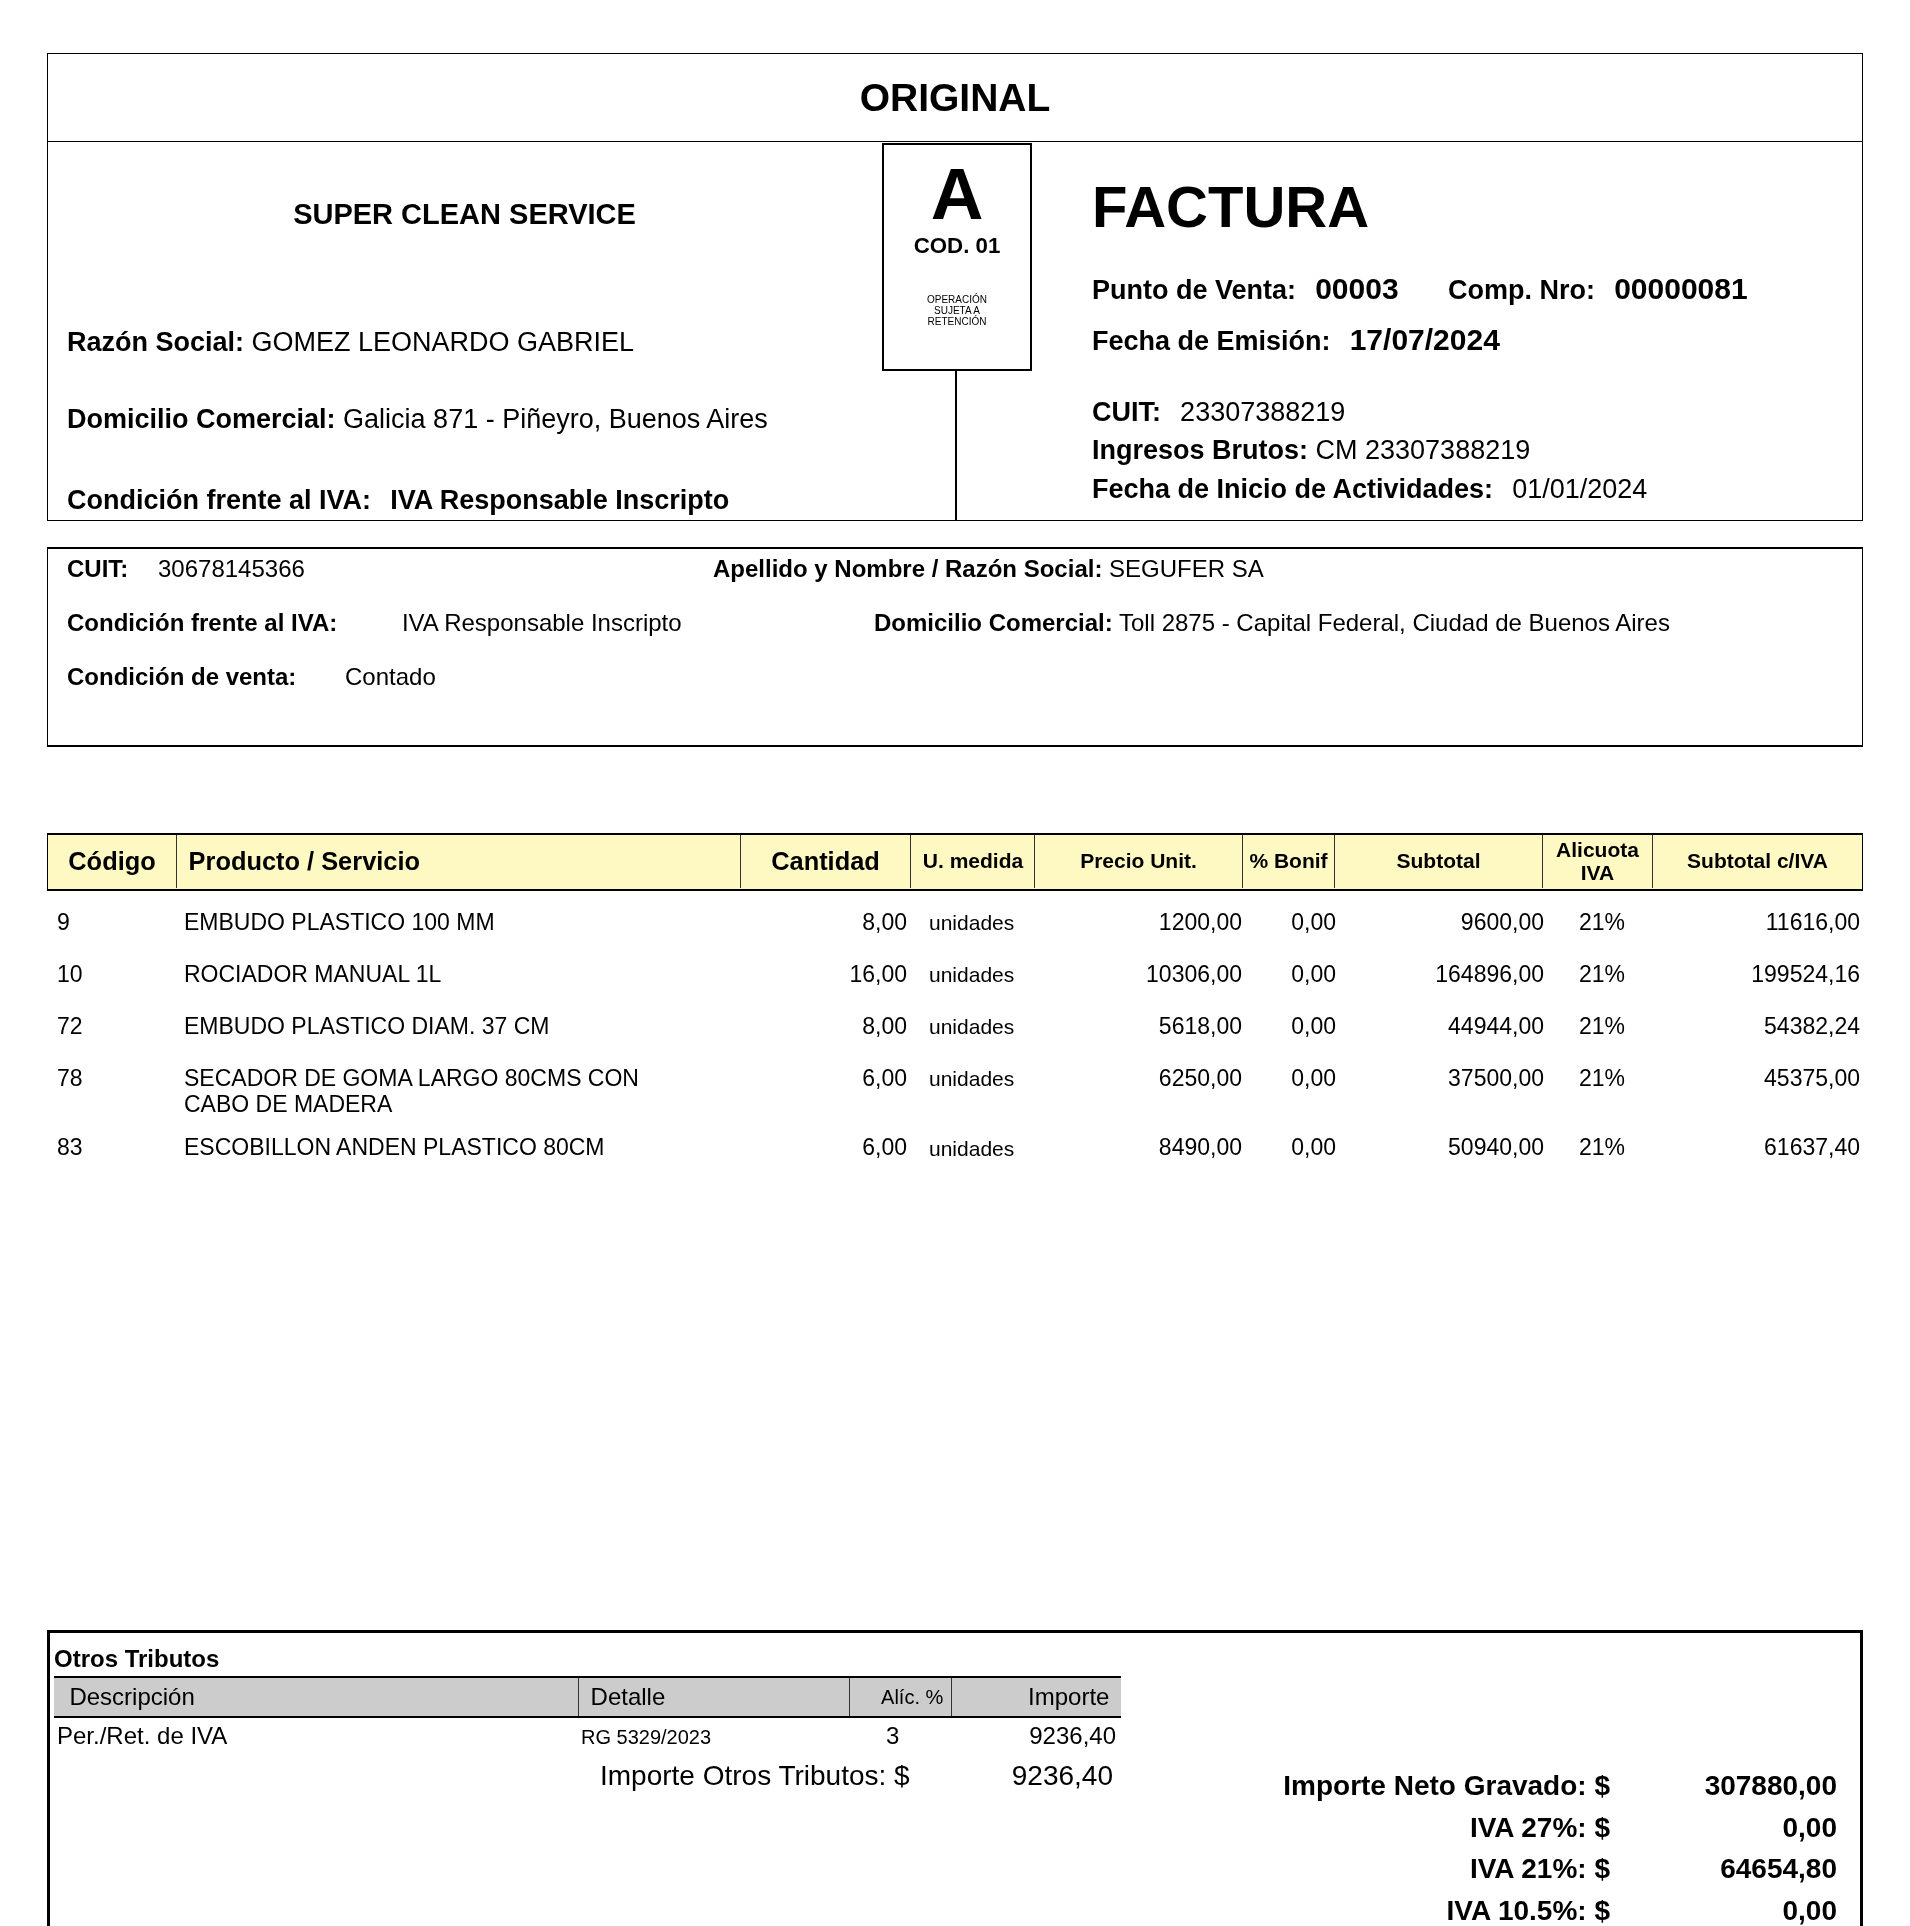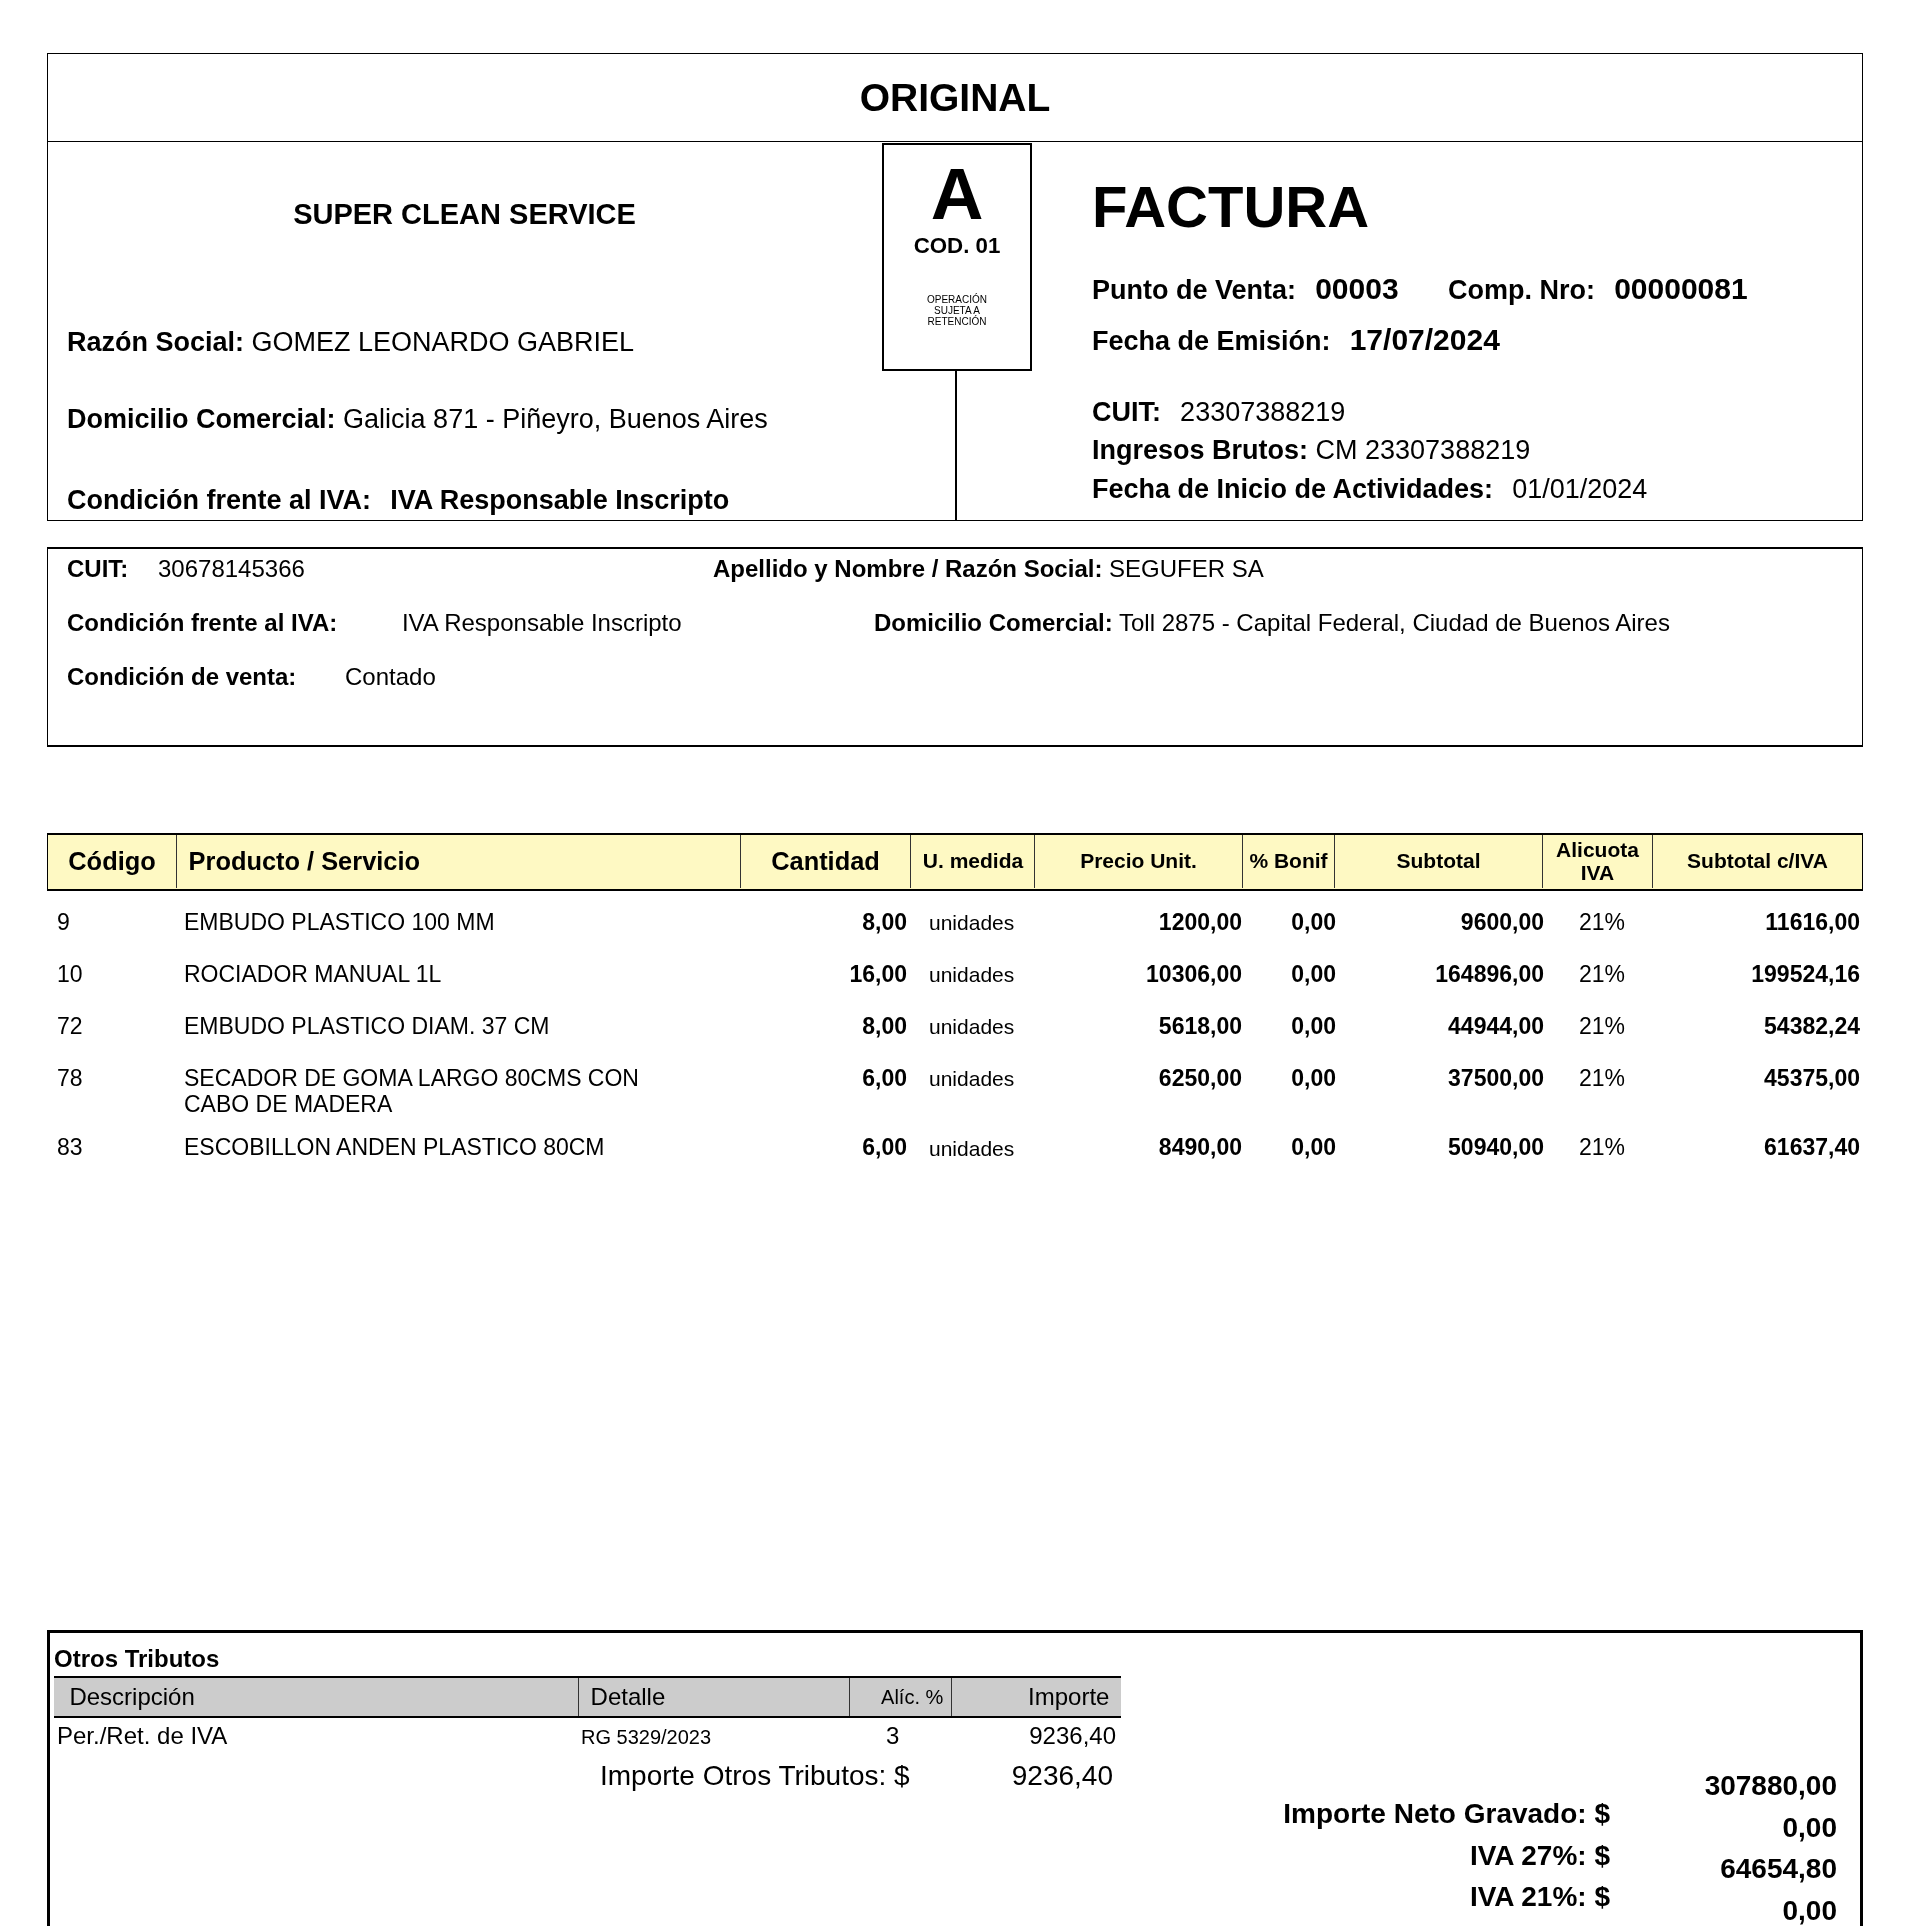--- a/index.html
+++ b/index.html
@@ -33,30 +33,30 @@
 
   
   #client { left: 47px; top: 547px; width: 1816px; height: 200px; border-top: 2.3px solid #000; border-bottom: 2.3px solid #000; border-left: 1.5px solid #000; border-right: 1.5px solid #000; }
   .cl { font-size: 24px; position:absolute; }
 
   
   #items-head { left: 47px; top: 833px; width: 1816px; height: 58px; background: #fef9c3; border-top: 2.3px solid #000; border-bottom: 2.3px solid #000; border-left: 0.8px solid #000; border-right: 0.8px solid #000; }
   .th { position:absolute; top:0; height: 53px; display:flex; align-items:center; justify-content:center; font-weight:bold; text-align:center; border-right: 0.8px solid #333; line-height:1.05; }
   .th:last-child { border-right: none; }
   .td { position:absolute; font-size: 23px; white-space: nowrap; }
-  .td.r { text-align: center; font-weight: bold; }
+  .td.r { text-align: center; }
   .td.um { font-size: 21px; }
 
   
   #tot-box { left: 47px; top: 1630px; width: 1816px; height: 524px; border: 3.1px solid #000; }
   #ot-title { left: 54px; top: 1645px; font-size: 24px; font-weight: bold; }
   #ot-head { left: 54px; top: 1676px; width: 1067px; height: 42px; background:#cccccc; border-top: 2.3px solid #000; border-bottom: 2.3px solid #000; }
   .oth { position:absolute; top:0; height:38px; display:flex; align-items:center; font-size: 24px; border-right: 0.8px solid #333; text-align: center; }
   .otd { position:absolute; font-size: 24px; white-space: nowrap; }
-  .sum-label { position:absolute; right: 300px; text-align:right; font-size: 28px; font-weight:bold; white-space:nowrap;margin-top:28px; }
+  .sum-label { position:absolute; right: 300px; text-align:right; font-size: 28px; font-weight:bold; white-space:nowrap; }
   .sum-val { position:absolute; right: 73px; text-align:right; font-size: 28px; font-weight:bold; white-space:nowrap; }
 </style>
 </head>
 <body>
 
 <div id="hdr-original" class="abs">ORIGINAL</div>
 <div id="hdr-main" class="abs"></div>
 <div id="hdr-divider" class="abs"></div>
 
 <div id="letter-box" class="abs">

